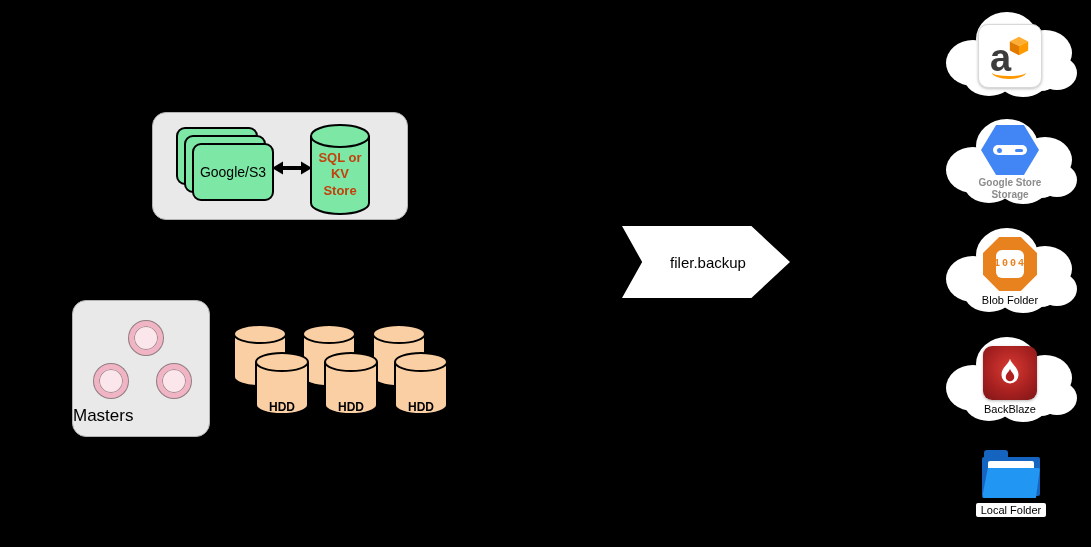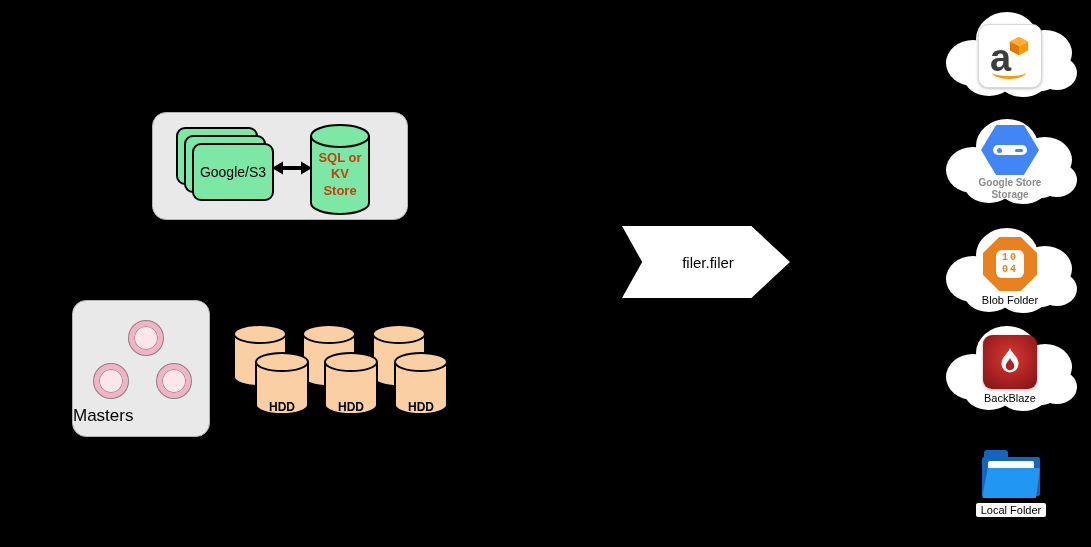--- a/index.html
+++ b/index.html
@@ -37,21 +37,21 @@
     display:flex;align-items:center;justify-content:center;}
   #backup-arrow span{font-size:15px;color:#000;margin-left:4px;}
 
   
   .cloud{position:absolute;left:933px;width:154px;height:102px;}
   .cloud-shape{position:absolute;left:0;top:0;}
   .cloud-content{position:absolute;left:0;top:0;right:0;bottom:0;display:flex;flex-direction:column;align-items:center;justify-content:center;}
   #cloud-aws{top:5px;}
   #cloud-gcs{top:112px;}
   #cloud-blob{top:221px;}
-  #cloud-backblaze{top:319px;}
+  #cloud-backblaze{top:330px;}
 
   
   .aws-square{position:relative;width:62px;height:62px;background:#fff;border:1px solid #d8d8d8;border-radius:10px;
     display:flex;align-items:center;justify-content:center;box-shadow:0 1px 3px rgba(0,0,0,.25);}
   .aws-letter{font-size:38px;font-weight:bold;color:#3d3d3d;line-height:1;margin-top:4px;}
   .aws-cube{margin:-20px 0 0 -3px;}
   .aws-smile{position:absolute;left:13px;bottom:8px;width:34px;height:10px;border-bottom:3px solid #FF9900;border-radius:0 0 55% 55%;}
 
   
   .gcs-hex{width:58px;height:50px;background:#4285F4;clip-path:polygon(26% 0%,74% 0%,100% 50%,74% 100%,26% 100%,0% 50%);
@@ -60,21 +60,21 @@
   .gcs-dot{width:5px;height:5px;border-radius:50%;background:#4285F4;}
   .gcs-dash{width:9px;height:3px;border-radius:2px;background:#4285F4;}
 
   .target-label{font-size:11px;color:#000;margin-top:3px;line-height:1.2;text-align:center;}
   .target-label.gray{color:#8c8c8c;font-size:10px;font-weight:bold;margin-top:2px;}
   .target-label.gray.second{margin-top:0;}
 
   
   .blob-oct{width:54px;height:54px;background:#E8821E;clip-path:polygon(30% 0%,70% 0%,100% 30%,100% 70%,70% 100%,30% 100%,0% 70%,0% 30%);
     display:flex;align-items:center;justify-content:center;}
-  .blob-inner{width:28px;height:28px;background:#fff;border-radius:6px;display:flex;flex-direction:column;align-items:center;justify-content:center;
+  .blob-inner{width:28px;height:28px;background:#fff;border-radius:6px;display:flex;flex-direction:row;align-items:center;justify-content:center;
     font-family:"Liberation Mono",monospace;font-weight:bold;font-size:10px;color:#E8821E;line-height:1.15;letter-spacing:2px;}
   .blob-inner span{display:block;}
 
   
   .bb-square{width:54px;height:54px;border-radius:9px;
     background:radial-gradient(circle at 50% 42%, #d93a33 0%, #a31f1f 62%, #7e1616 100%);
     display:flex;align-items:center;justify-content:center;box-shadow:0 1px 3px rgba(0,0,0,.3);}
 
   
   #local-folder{position:absolute;left:972px;top:450px;width:78px;text-align:center;}
@@ -175,21 +175,21 @@
       <ellipse cx="29" cy="53" rx="26" ry="9" fill="#FACFA4" stroke="#000" stroke-width="2"></ellipse>
       <rect x="3" y="10" width="52" height="43" fill="#FACFA4"></rect>
       <line x1="3" y1="10" x2="3" y2="53" stroke="#000" stroke-width="2"></line>
       <line x1="55" y1="10" x2="55" y2="53" stroke="#000" stroke-width="2"></line>
       <ellipse cx="29" cy="10" rx="26" ry="9" fill="#FACFA4" stroke="#000" stroke-width="2"></ellipse>
     </svg>
     <div class="cyl-label">HDD</div>
   </div>
 
   <div id="backup-arrow">
-    <span>filer.filer</span>
+    <span>filer.backup</span>
   </div>
 
   <div class="cloud" id="cloud-aws">
     <svg class="cloud-shape" width="154" height="102" viewBox="0 0 154 102">
       <g fill="#ffffff">
         <ellipse cx="40" cy="58" rx="27" ry="23"></ellipse>
         <ellipse cx="74" cy="34" rx="31" ry="27"></ellipse>
         <ellipse cx="112" cy="48" rx="27" ry="23"></ellipse>
         <ellipse cx="124" cy="68" rx="20" ry="17"></ellipse>
         <ellipse cx="56" cy="72" rx="25" ry="19"></ellipse>

